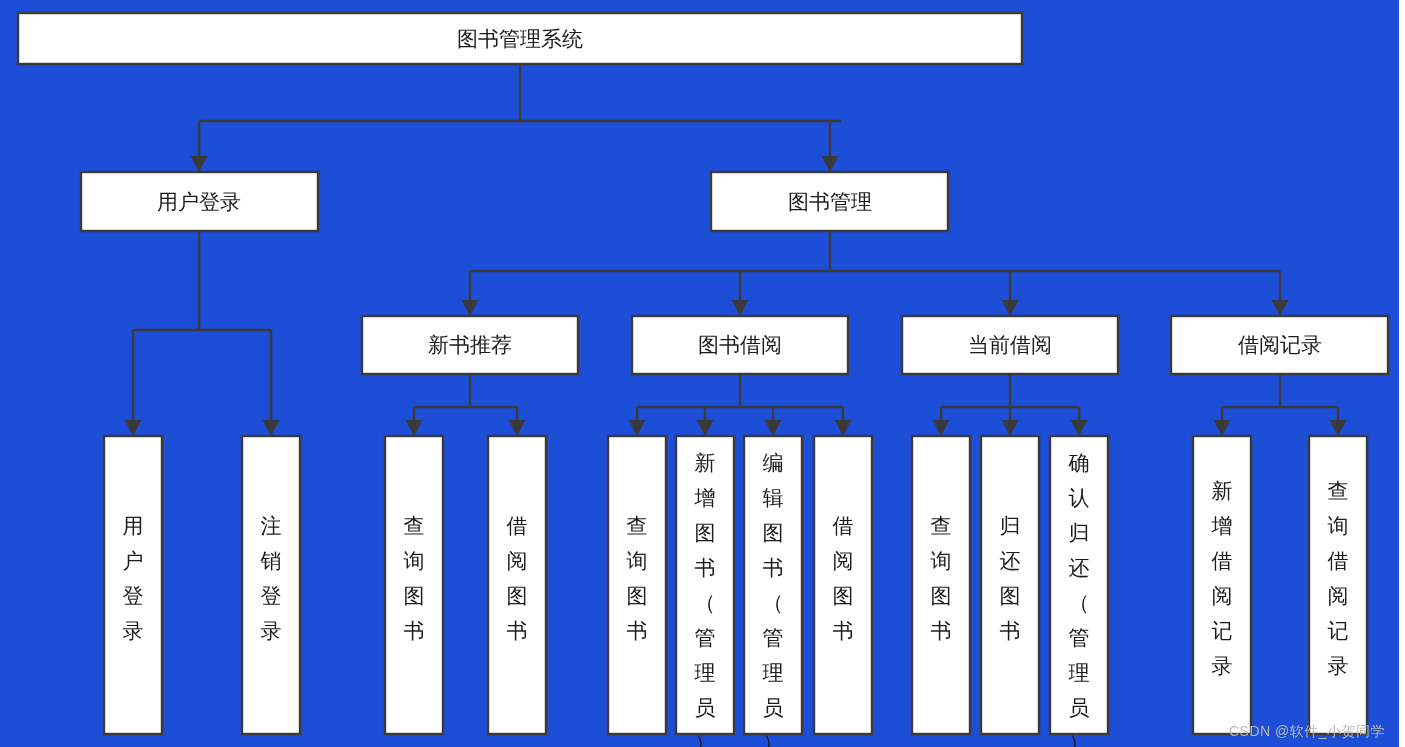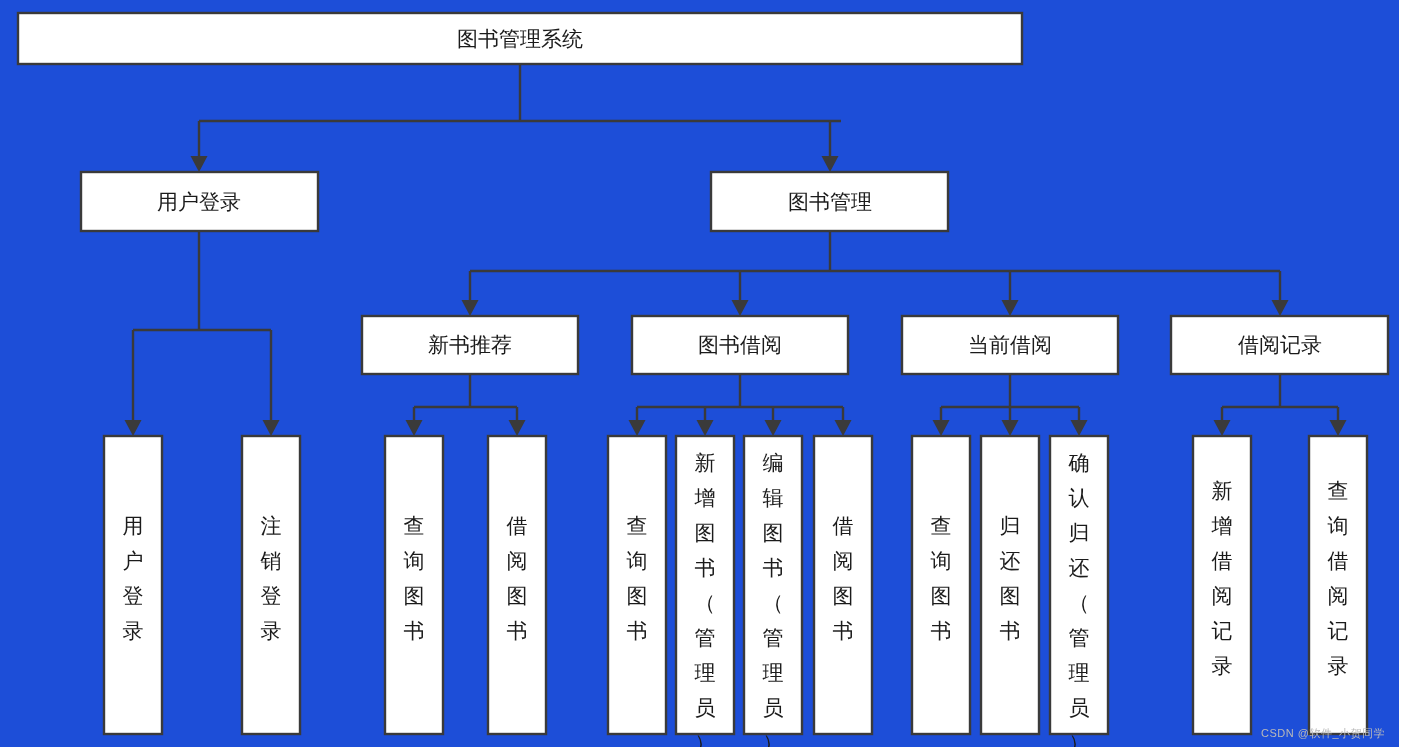--- a/index.html
+++ b/index.html
@@ -53,21 +53,21 @@
     fill: #1b1b1b;
     font-family: "Liberation Sans", "DejaVu Sans", sans-serif;
     font-size: 21px;
     text-anchor: middle;
   }
   .watermark-text {
     position: absolute;
     right: 14px;
     bottom: 6px;
     font-family: "Liberation Sans", "DejaVu Sans", sans-serif;
-    font-size: 11px;
+    font-size: 14px;
     color: #b9b9b9;
     white-space: nowrap;
     letter-spacing: 0.5px;
   }
 </style>
 </head>
 <body>
 
 <div id="diagram-root">
 

